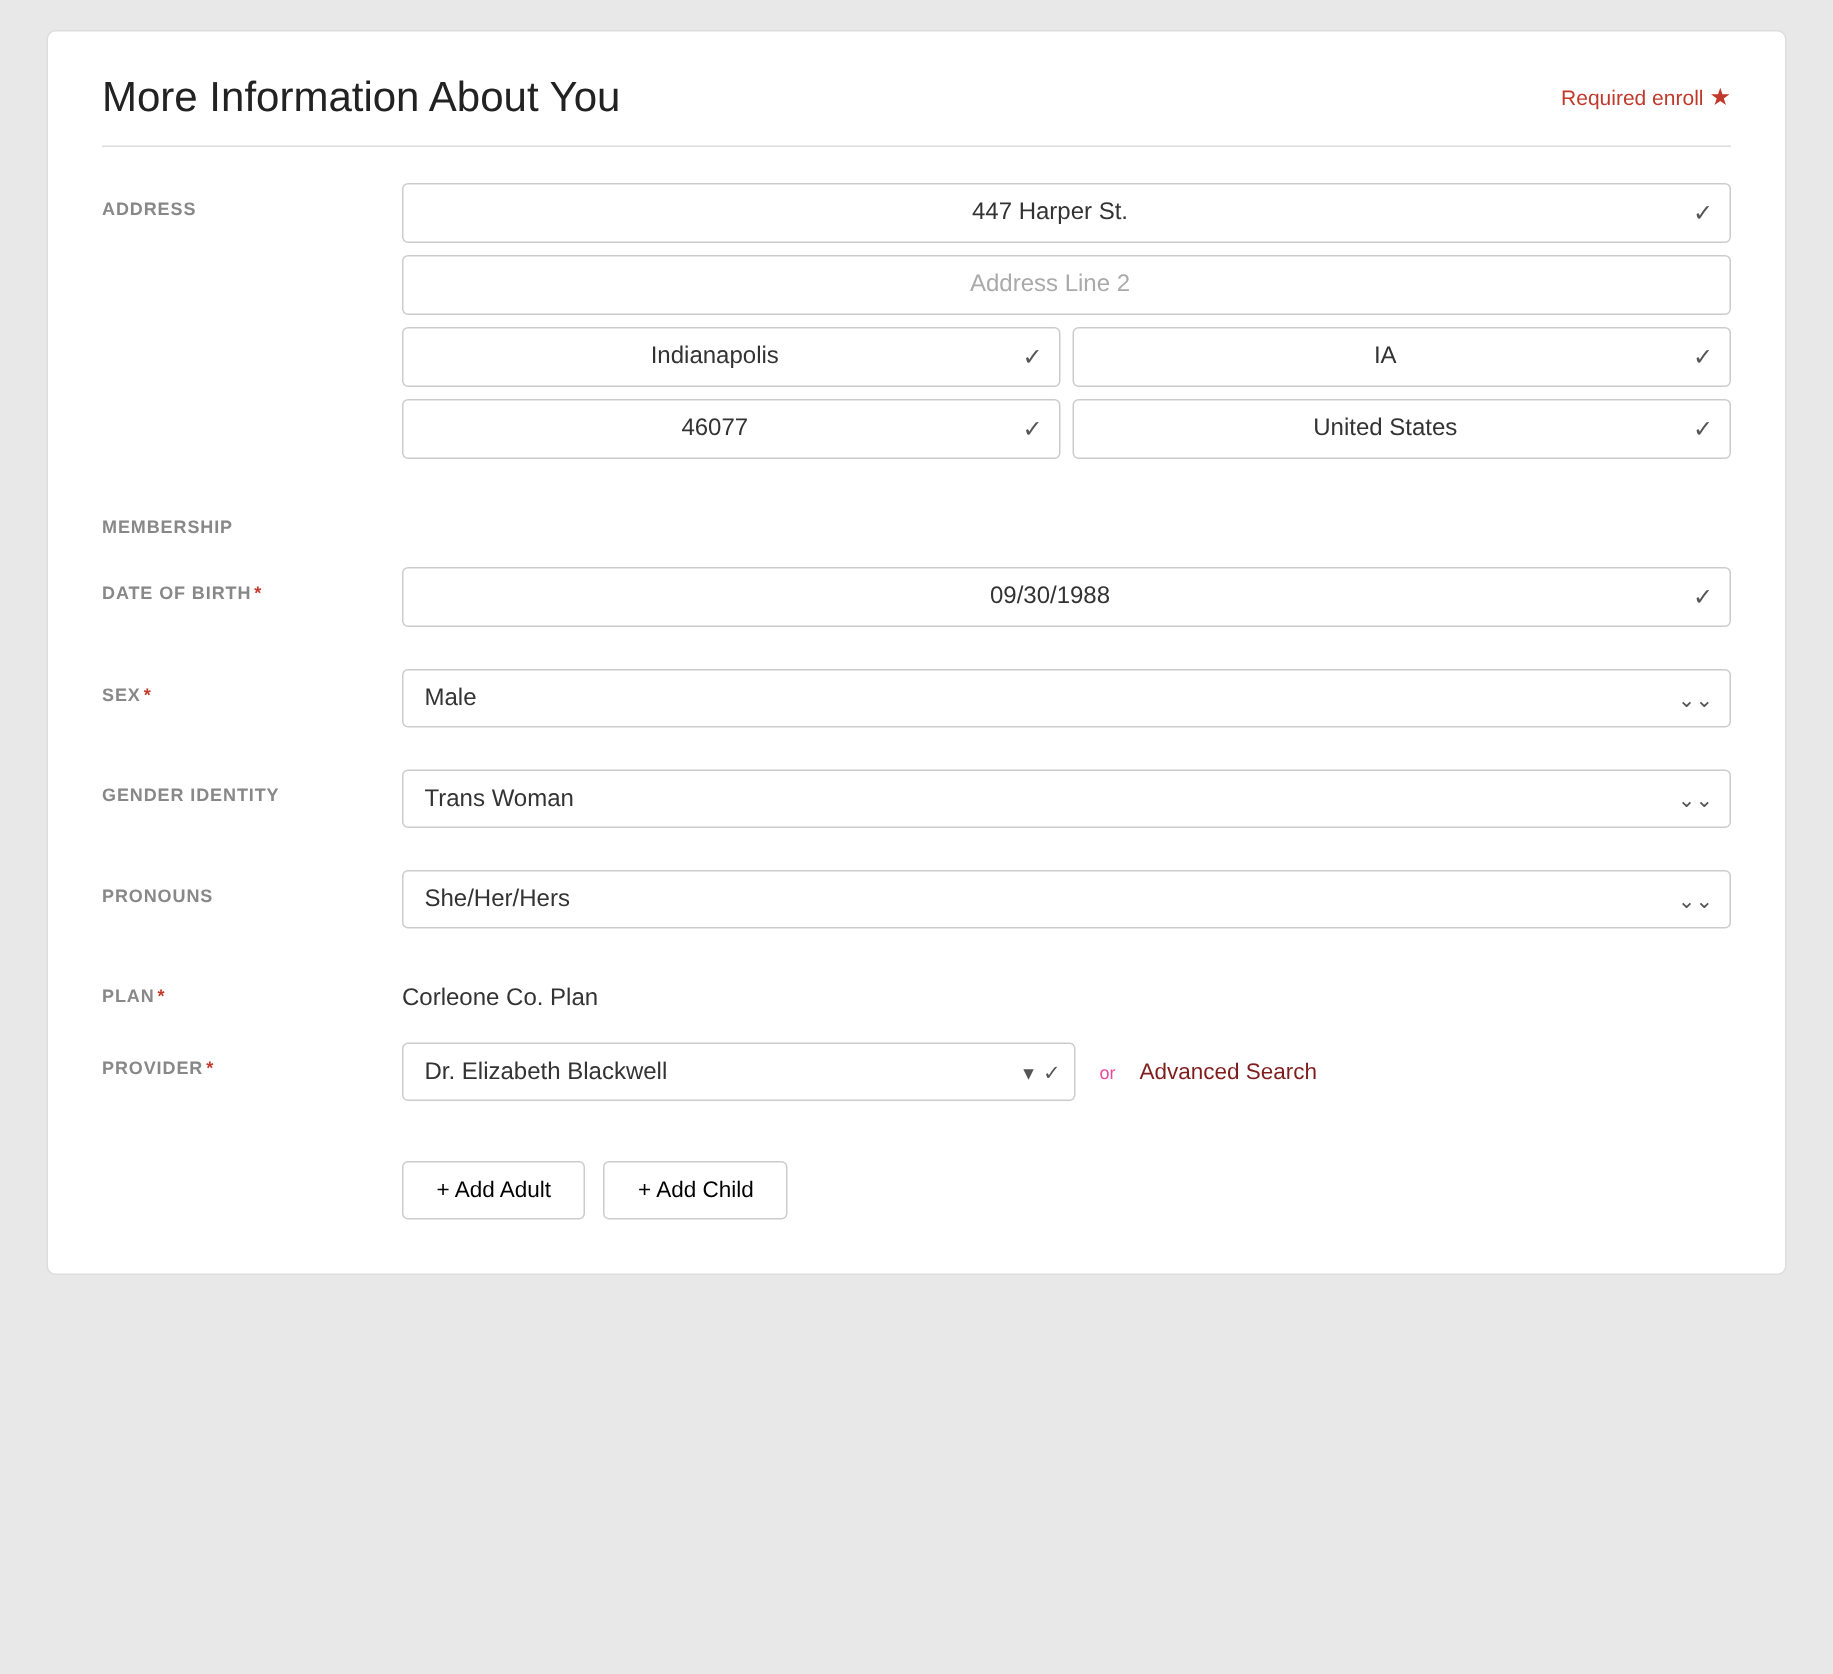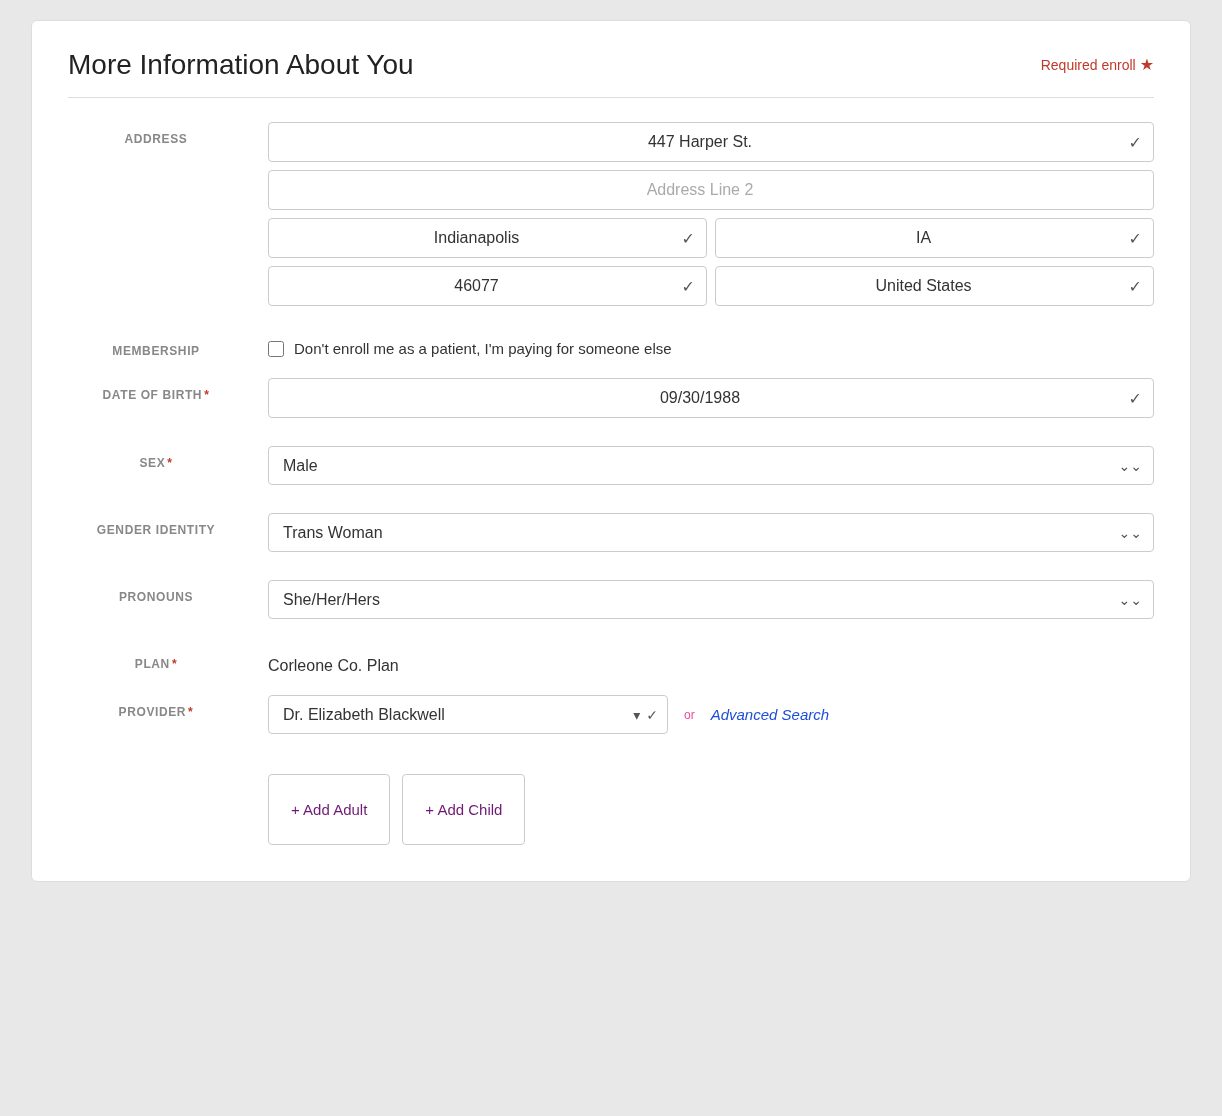--- a/index.html
+++ b/index.html
@@ -50,21 +50,21 @@
       margin-bottom: 24px;
     }
     .form-row {
       display: flex;
       align-items: flex-start;
       margin-bottom: 20px;
     }
     .field-label {
       width: 200px;
       min-width: 200px;
-      text-align: center;
+      text-align: left;
       padding-right: 24px;
       padding-top: 10px;
       font-size: 12px;
       font-weight: 600;
       color: #888;
       letter-spacing: 0.05em;
       text-transform: uppercase;
     }
     .field-label .req-star {
       color: #c0392b;
@@ -155,21 +155,21 @@
       color: #333;
       padding-top: 10px;
     }
     .provider-row {
       display: flex;
       align-items: center;
       gap: 16px;
     }
     .provider-select-wrapper {
       position: relative;
-      width: 400px;
+      width: 449px;
     }
     .provider-select {
       width: 100%;
       border: 1px solid #ccc;
       border-radius: 4px;
       padding: 10px 60px 10px 14px;
       font-size: 16px;
       color: #333;
       background: #fff;
       outline: none;
@@ -188,39 +188,38 @@
       color: #555;
       font-size: 14px;
       pointer-events: none;
     }
     .or-text {
       font-size: 12px;
       color: #ec4899;
     }
     .advanced-search-link {
       font-size: 15px;
-      color: #1d4ed8;
+      color: #7f1d1d;
       text-decoration: none;
       cursor: pointer;
-      font-style: italic;
     }
     .bottom-actions {
       display: flex;
       gap: 12px;
       padding-top: 20px;
       padding-left: 200px;
       margin-top: 10px;
     }
     .add-btn {
       border: 1px solid #ccc;
       background: #fff;
       border-radius: 4px;
-      padding: 26px 22px;
+      padding: 10px 22px;
       font-size: 15px;
-      color: #701a75;
+      color: #000000;
       cursor: pointer;
       display: flex;
       align-items: center;
       gap: 4px;
     }
   </style>
 </head>
 <body>
 
 <div class="card">
@@ -261,26 +260,20 @@
         <div class="input-wrapper">
           <input class="input-field" type="text" value="United States" style="">
           <span class="check-icon">✓</span>
         </div>
       </div>
     </div>
   </div>
 
   <div class="form-row">
     <div class="field-label">MEMBERSHIP</div>
-    <div class="field-content">
-      <div class="checkbox-row">
-        <input type="checkbox" class="checkbox-input" style="">
-        <label class="checkbox-label">Don't enroll me as a patient, I'm paying for someone else</label>
-      </div>
-    </div>
   </div>
 
   <div class="form-row">
     <div class="field-label">
       <span>DATE OF BIRTH</span><span class="req-star">*</span>
     </div>
     <div class="field-content">
       <div class="input-wrapper">
         <input class="input-field" type="text" value="09/30/1988" style="">
         <span class="check-icon">✓</span>

